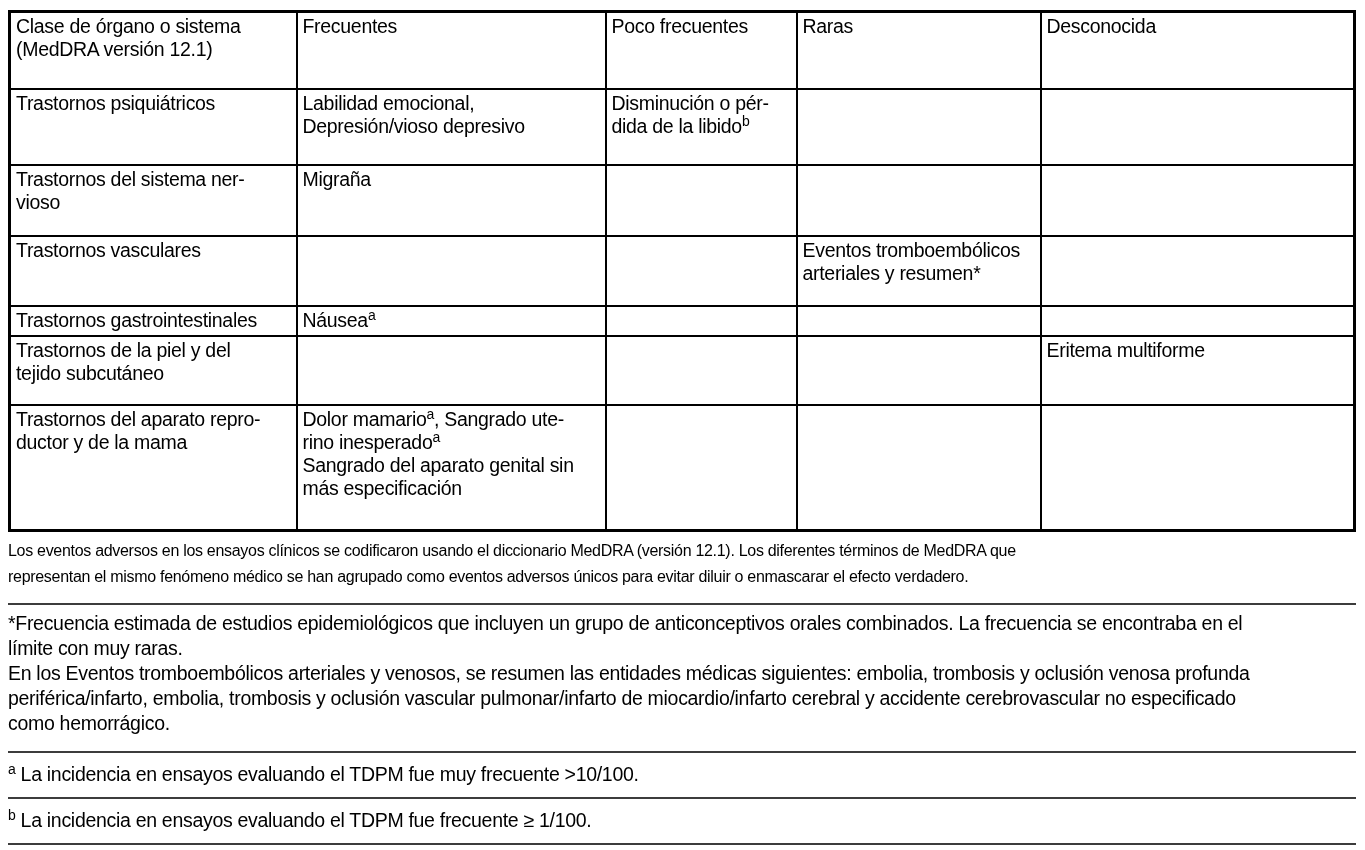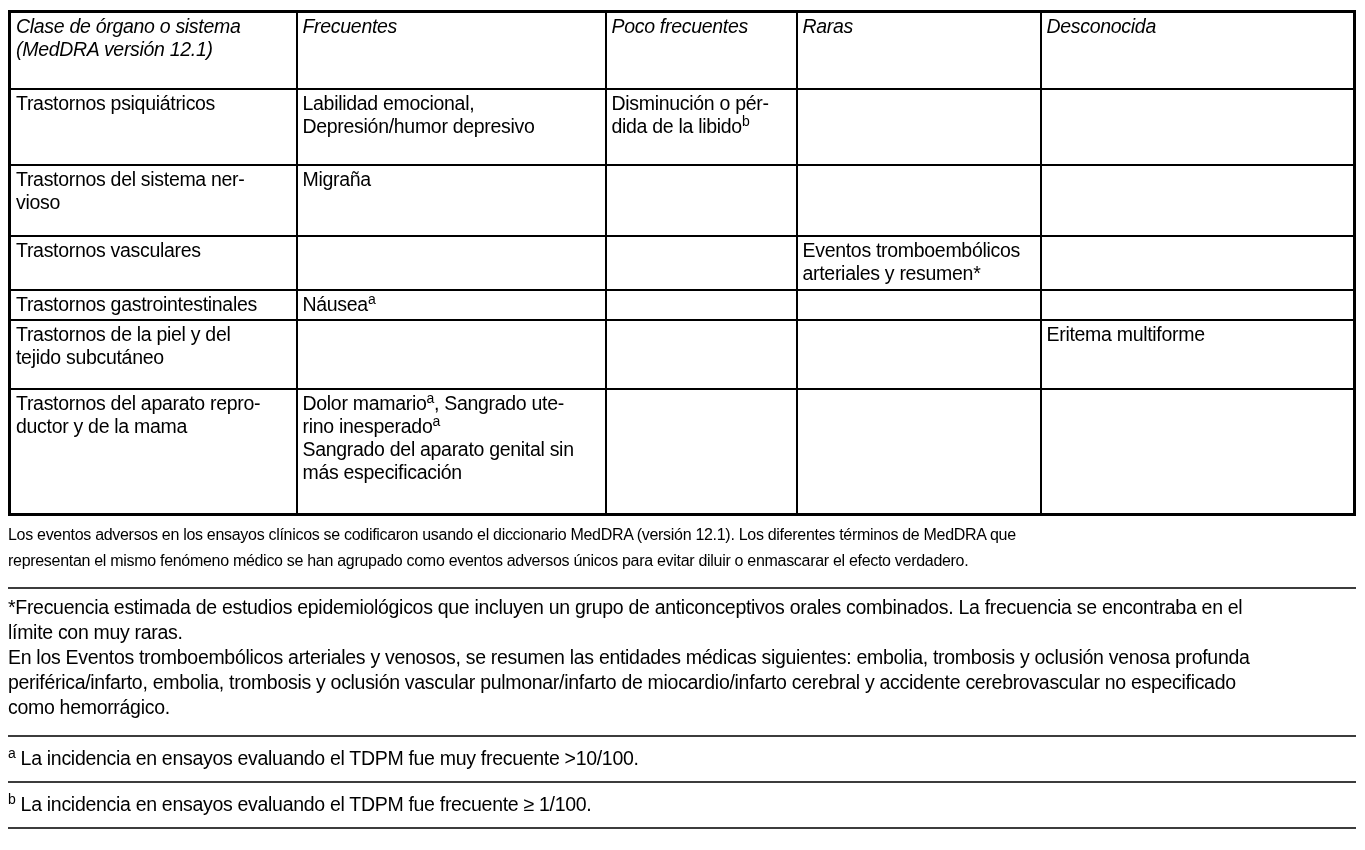--- a/index.html
+++ b/index.html
@@ -25,30 +25,30 @@
     border: 2px solid #000;
     padding: 2px 6px 3px 5px;
     vertical-align: top;
     text-align: left;
     font-weight: normal;
     font-size: 19.5px;
     line-height: 23px;
     white-space: pre-line;
     overflow: hidden;
   }
-  table.ae thead th { font-style: italic; }
+  table.ae thead th { }
   sup {
     font-size: 14px;
     line-height: 0;
     vertical-align: super;
   }
   .rh  { height: 77px; }
   .r1  { height: 76px; margin-left: 18px; }
   .r2  { height: 71px; }
-  .r3  { height: 54px; }
+  .r3  { height: 70px; }
   .r4  { height: 28px; }
   .r5  { height: 69px; }
   .r6  { height: 126px; }
   .vb  { vertical-align: bottom; padding-bottom: 10px; }
   .note {
     margin: 6px 0 0 0;
     font-size: 16px;
     line-height: 26px;
     white-space: pre-line;
   }
@@ -92,21 +92,21 @@
         <th>Frecuentes</th>
         <th>Poco frecuentes</th>
         <th>Raras</th>
         <th>Desconocida</th>
       </tr>
     </thead>
     <tbody>
       <tr class="r1">
         <td>Trastornos psiquiátricos</td>
         <td><span>Labilidad emocional,
-Depresión/humor depresivo</span></td>
+Depresión/vioso depresivo</span></td>
         <td><span>Disminución o pér-
 dida de la libido</span><sup>b</sup></td>
         <td></td>
         <td></td>
       </tr>
       <tr class="r2">
         <td>Trastornos del sistema ner-
 vioso</td>
         <td><span>Migraña</span></td>
         <td></td>

